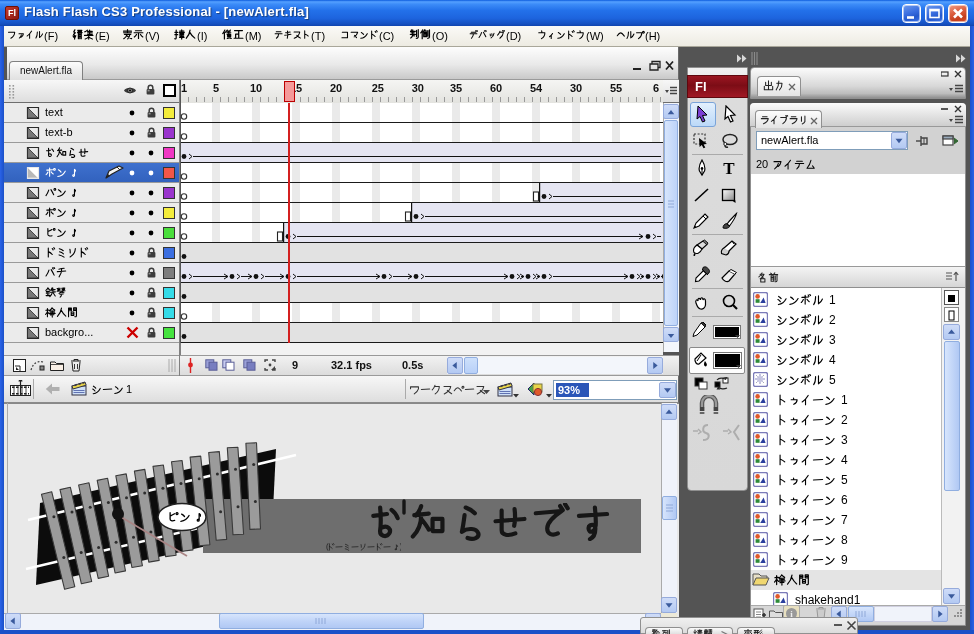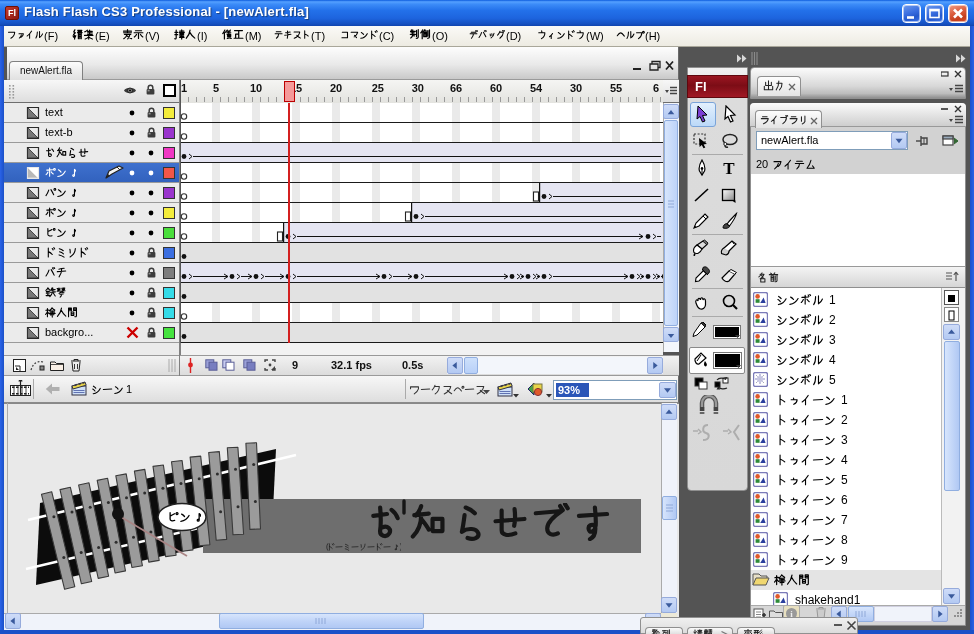--- a/index.html
+++ b/index.html
@@ -215,21 +215,21 @@
 <div style="left:328px;top:82px;font-size:11px;font-weight:bold;color:#111;width:16px;text-align:center">
     <div style="width:16px;text-align:center">20</div>
   </div>
 <div style="left:368px;top:82px;font-size:11px;font-weight:bold;color:#111;width:16px;text-align:center">
     <div style="width:16px;text-align:right">25</div>
   </div>
 <div style="left:408px;top:82px;font-size:11px;font-weight:bold;color:#111;width:16px;text-align:center">
     <div style="width:16px;text-align:right">30</div>
   </div>
 <div style="left:448px;top:82px;font-size:11px;font-weight:bold;color:#111;width:16px;text-align:center">
-    <div style="width:16px;text-align:center">66</div>
+    <div style="width:16px;text-align:center">35</div>
   </div>
 <div style="left:488px;top:82px;font-size:11px;font-weight:bold;color:#111;width:16px;text-align:center">
     <div style="width:16px;text-align:center">60</div>
   </div>
 <div style="left:528px;top:82px;font-size:11px;font-weight:bold;color:#111;width:16px;text-align:center">
     <div style="width:16px;text-align:center">54</div>
   </div>
 <div style="left:568px;top:82px;font-size:11px;font-weight:bold;color:#111;width:16px;text-align:center">
     <div style="width:16px;text-align:center">30</div>
   </div>

